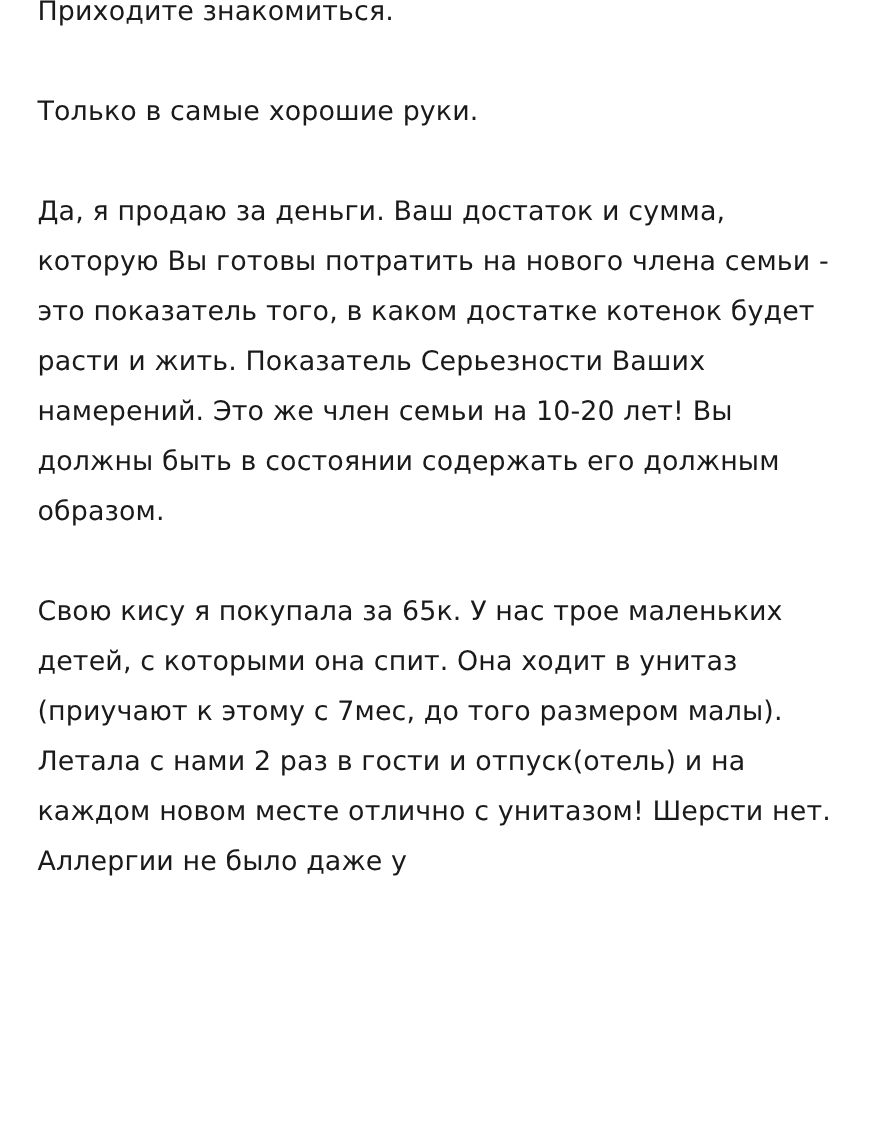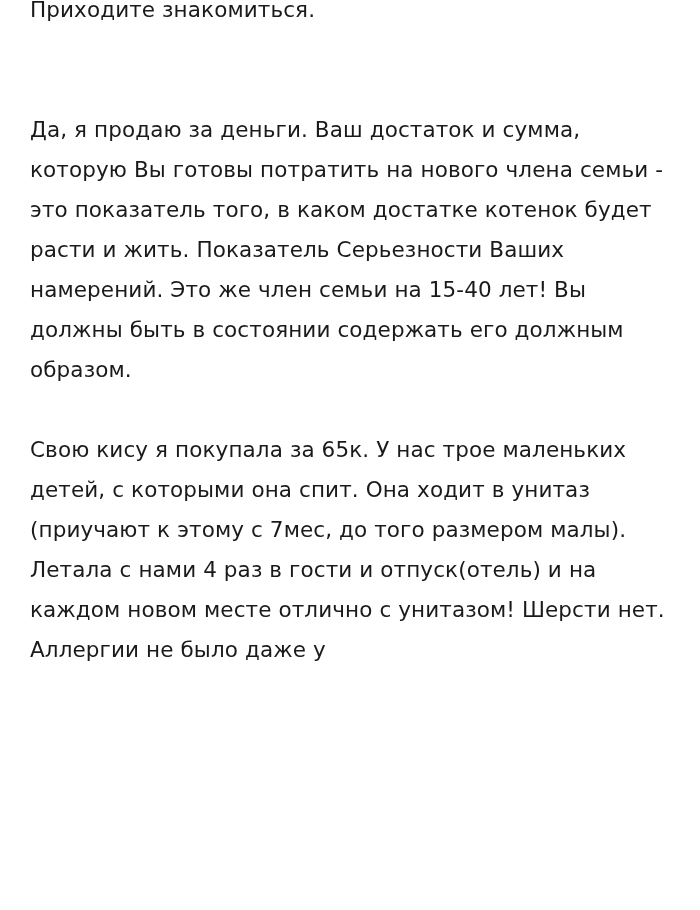--- a/index.html
+++ b/index.html
@@ -48,24 +48,25 @@
 </head>
 <body>
 
 <div class="page">
   <div class="text-body">
 
     <p class="para clipped-top">Приходите знакомиться.</p>
 
     <div class="spacer"></div>
 
+    <p class="para">Только в самые хорошие руки.</p>
 
     <div class="spacer"></div>
 
-    <p class="para">Да, я продаю за деньги. Ваш достаток и сумма, которую Вы готовы потратить на нового члена семьи - это показатель того, в каком достатке котенок будет расти и жить. Показатель Серьезности Ваших намерений. Это же член семьи на 15-40 лет! Вы должны быть в состоянии содержать его должным образом.</p>
+    <p class="para">Да, я продаю за деньги. Ваш достаток и сумма, которую Вы готовы потратить на нового члена семьи - это показатель того, в каком достатке котенок будет расти и жить. Показатель Серьезности Ваших намерений. Это же член семьи на 10-20 лет! Вы должны быть в состоянии содержать его должным образом.</p>
 
 
     <div class="spacer"></div>
 
-    <p class="para">Свою кису я покупала за 65к. У нас трое маленьких детей, с которыми она спит. Она ходит в унитаз (приучают к этому с 7мес, до того размером малы). Летала с нами 4 раз в гости и отпуск(отель) и на каждом новом месте отлично с унитазом! Шерсти нет. Аллергии не было даже у</p>
+    <p class="para">Свою кису я покупала за 65к. У нас трое маленьких детей, с которыми она спит. Она ходит в унитаз (приучают к этому с 7мес, до того размером малы). Летала с нами 2 раз в гости и отпуск(отель) и на каждом новом месте отлично с унитазом! Шерсти нет. Аллергии не было даже у</p>
 
   </div>
 </div>
 
 </body></html>

